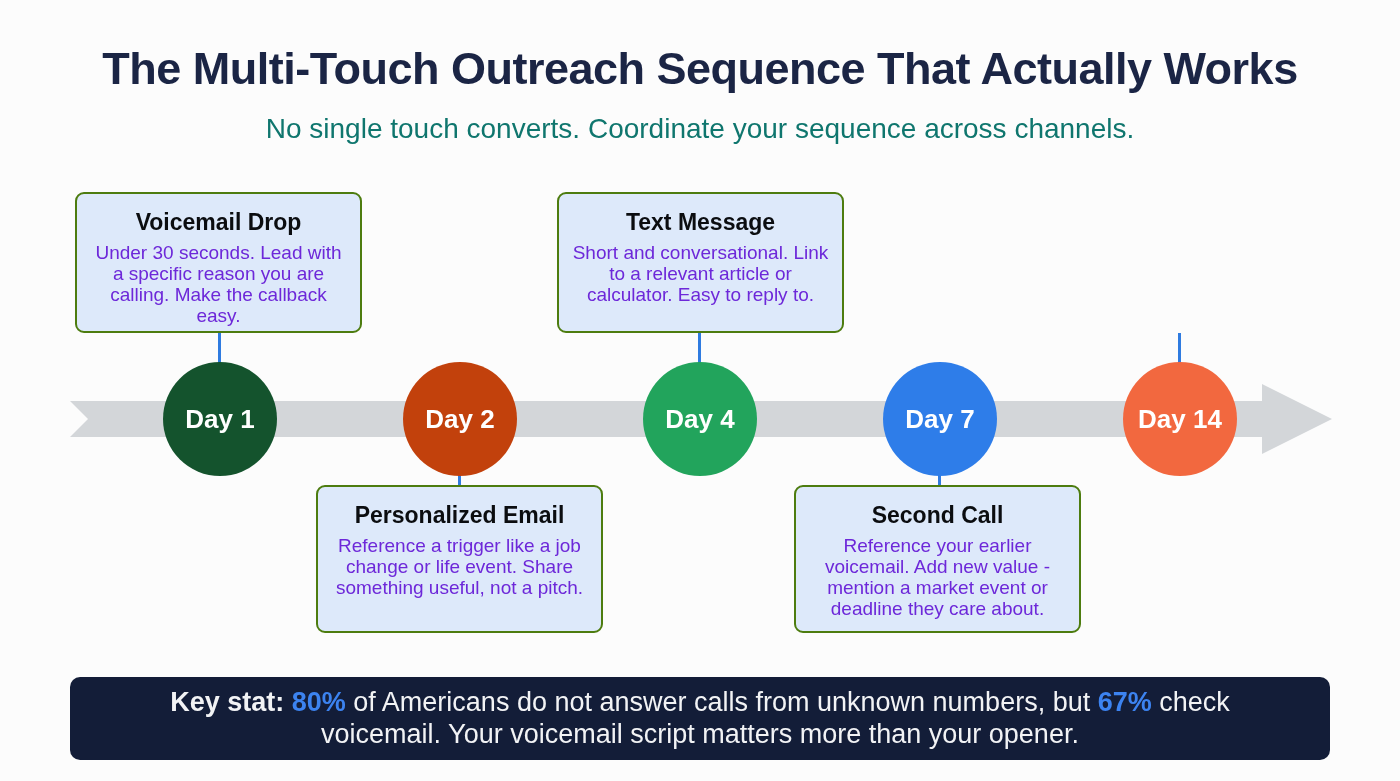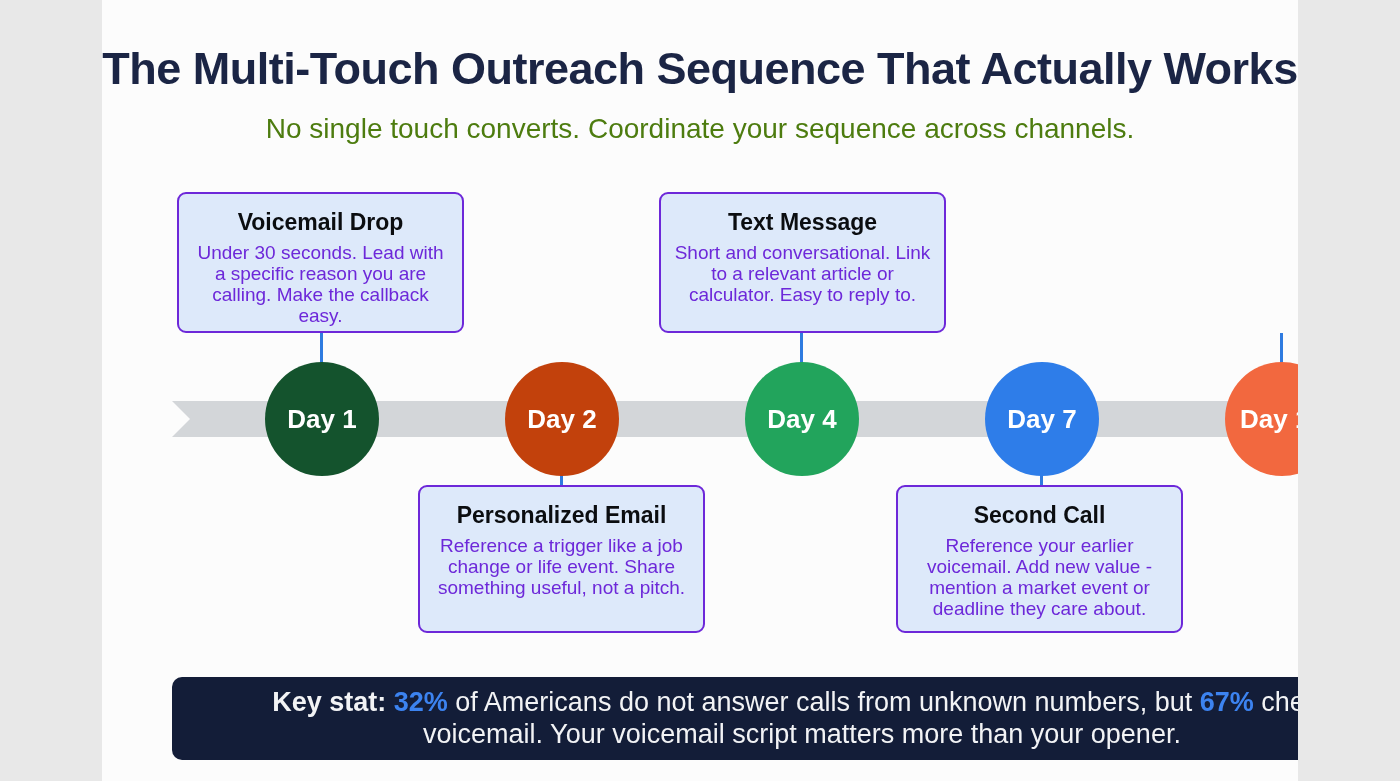--- a/index.html
+++ b/index.html
@@ -1,38 +1,38 @@
 <!DOCTYPE html>
 <html><head>
 <meta charset="utf-8">
 <style>
   html,body{margin:0;padding:0;background:#e8e8e8;}
   .canvas{
-    position:relative;width:1196px;height:781px;margin:0 auto;
+    position:relative;width:1400px;height:781px;margin:0 auto;
     background:#fcfcfc;overflow:hidden;
     font-family:"Liberation Sans","DejaVu Sans",sans-serif;
   }
   .title{
     position:absolute;left:0;right:0;top:44px;text-align:center;
     font-size:45px;font-weight:800;letter-spacing:-0.5px;color:#1b2545;line-height:1.1;
   }
   .subtitle{
     position:absolute;left:0;right:0;top:112px;text-align:center;
-    font-size:28px;font-weight:400;color:#4d7c0f;line-height:1.2;
+    font-size:28px;font-weight:400;color:#0f766e;line-height:1.2;
   }
   .band-svg{position:absolute;left:0;top:0;z-index:1;}
   .connector{position:absolute;width:3px;background:#2f7be0;z-index:2;}
   .node{
     position:absolute;top:362px;width:114px;height:114px;border-radius:50%;
     display:flex;align-items:center;justify-content:center;z-index:3;
   }
   .node span{color:#ffffff;font-size:26px;font-weight:700;}
   .card{
     position:absolute;box-sizing:border-box;width:287px;
-    background:#dde9fa;border:2px solid #6d28d9;border-radius:9px;
+    background:#dde9fa;border:2px solid #4d7c0f;border-radius:9px;
     padding:15px 12px 10px 12px;text-align:center;z-index:2;
   }
   .card-top{top:192px;height:141px;}
   .card-bottom{top:485px;height:148px;}
   .card h3{margin:0 0 8px 0;font-size:23px;font-weight:700;color:#0b0d10;line-height:1.15;}
   .card p{margin:0 auto;font-size:19px;color:#6d28d9;line-height:1.1;max-width:262px;}
   .banner{
     position:absolute;left:70px;top:677px;width:1260px;height:83px;box-sizing:border-box;
     background:#131d38;border-radius:10px;z-index:2;
     display:flex;align-items:center;justify-content:center;
@@ -90,16 +90,16 @@
   <div class="card card-bottom" style="left:316px;">
     <h3>Personalized Email</h3>
     <p>Reference a trigger like a job change or life event. Share something useful, not a pitch.</p>
   </div>
   <div class="card card-bottom" style="left:794px;">
     <h3>Second Call</h3>
     <p>Reference your earlier voicemail. Add new value - mention a market event or deadline they care about.</p>
   </div>
 
   <div class="banner">
-    <div class="banner-text"><span class="b">Key stat:</span><span> </span><span class="hl">32%</span><span> of Americans do not answer calls from unknown numbers, but </span><span class="hl">67%</span><span> check voicemail. Your voicemail script matters more than your opener.</span></div>
+    <div class="banner-text"><span class="b">Key stat:</span><span> </span><span class="hl">80%</span><span> of Americans do not answer calls from unknown numbers, but </span><span class="hl">67%</span><span> check voicemail. Your voicemail script matters more than your opener.</span></div>
   </div>
 
 </div>
 
 </body></html>

